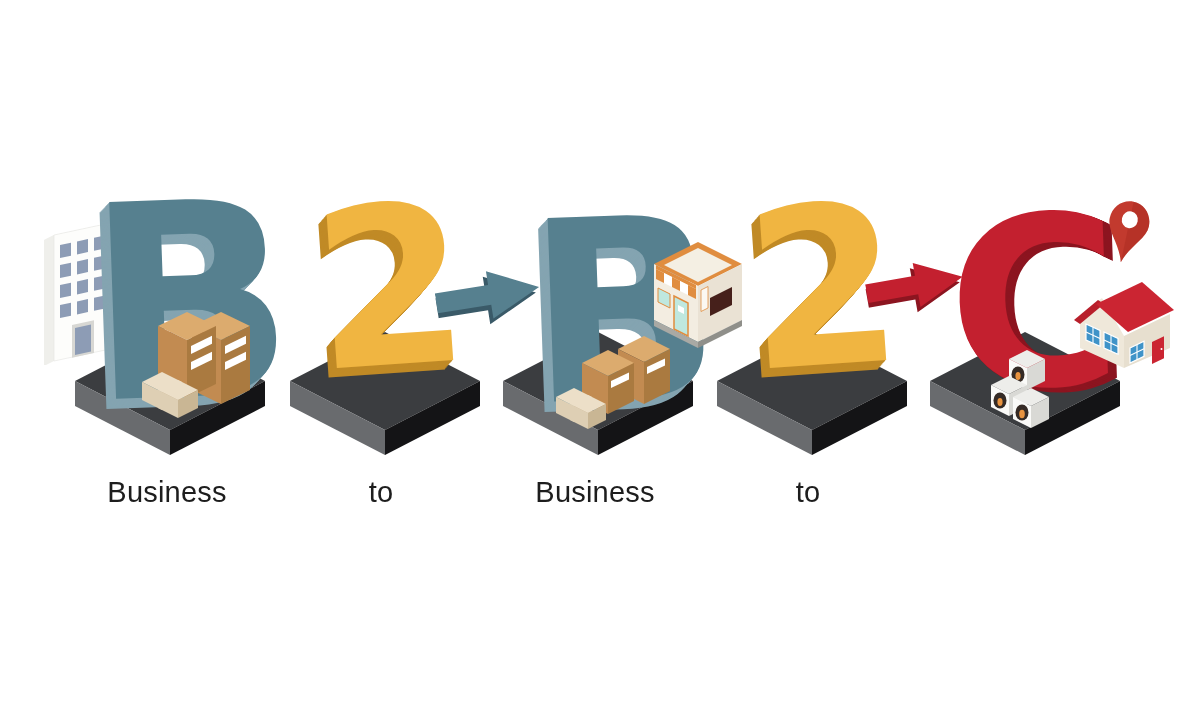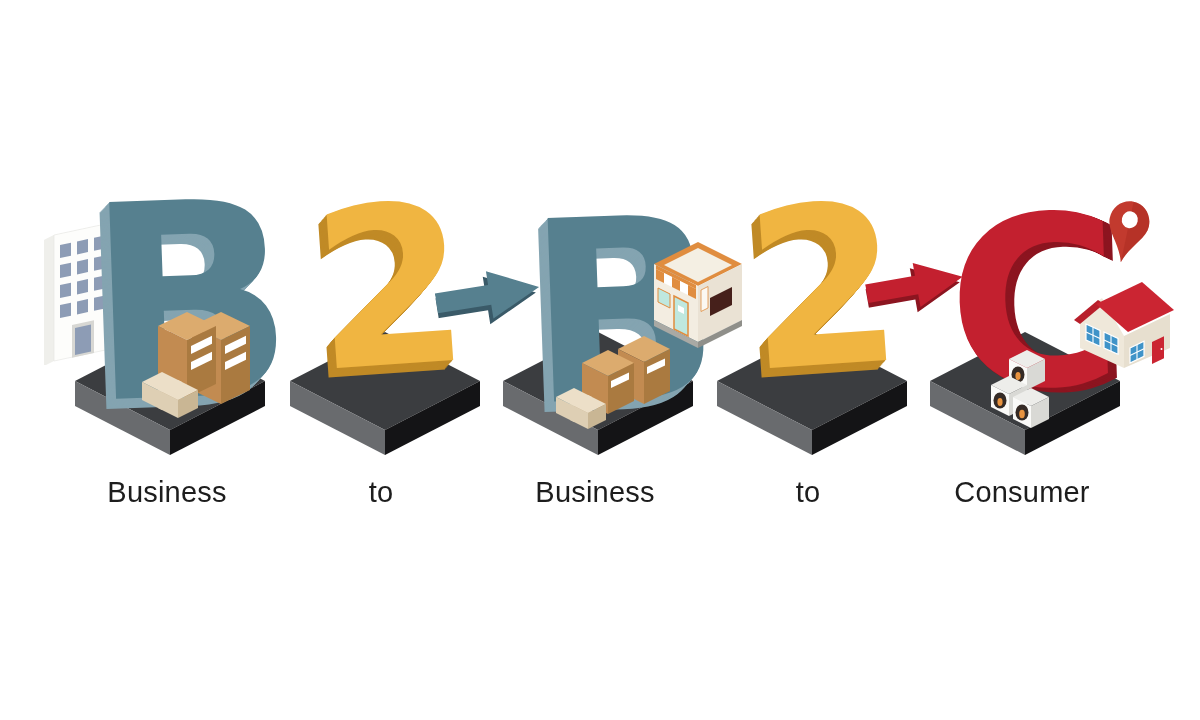--- a/index.html
+++ b/index.html
@@ -240,15 +240,14 @@
     <path d="M80,72 l12,-5.8 v22 l-12,5.8 z" fill="#cb2532"></path>
     <circle cx="89.5" cy="79" r="1" fill="#ffffff"></circle>
   </svg>
 
   <svg class="abs pin" viewBox="0 0 50 66" aria-hidden="true">
     <path d="M25,1 C36,1 45,10 45,22 C45,35 30,45 25,63 C20,45 5,35 5,22 C5,10 14,1 25,1 Z" fill="#c23a2e"></path>
     <path d="M25,1 C36,1 45,10 45,22 C45,35 30,45 25,63 L25,1 Z" fill="#a82a20" opacity="0.45"></path>
     <ellipse cx="25" cy="19.5" rx="8" ry="8.5" fill="#ffffff"></ellipse>
   </svg>
 
-  <div class="station-label label-5">Consumer</div>
 
 </div>
 
 </body></html>

